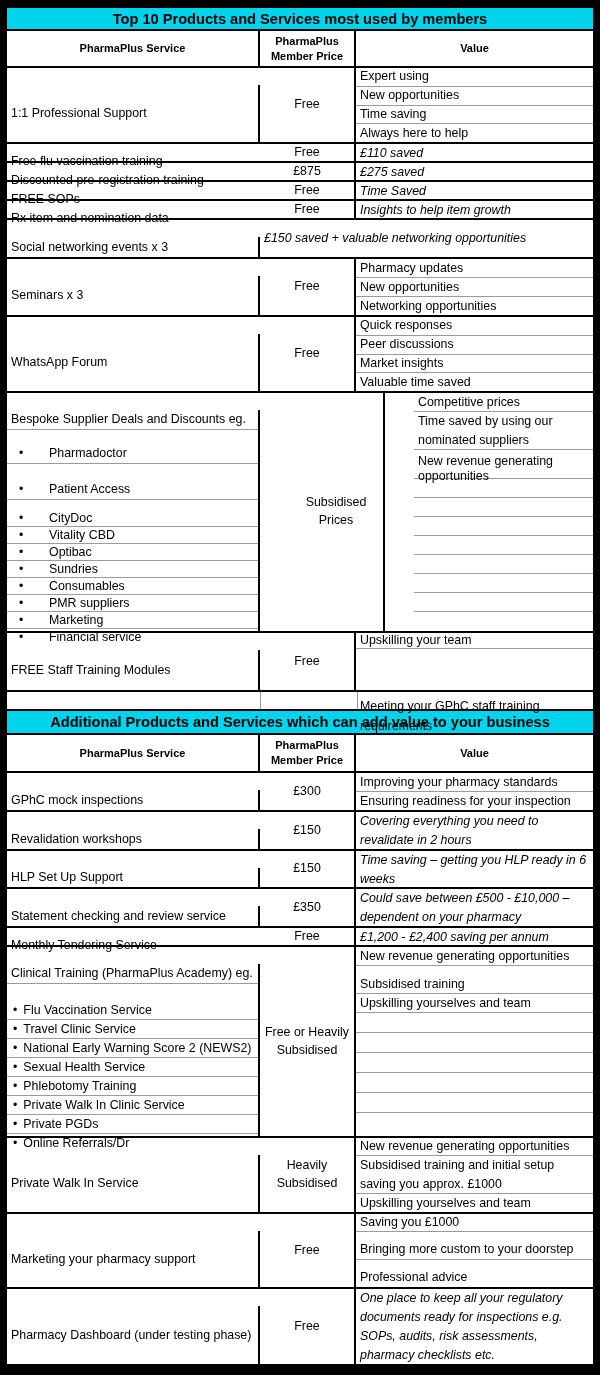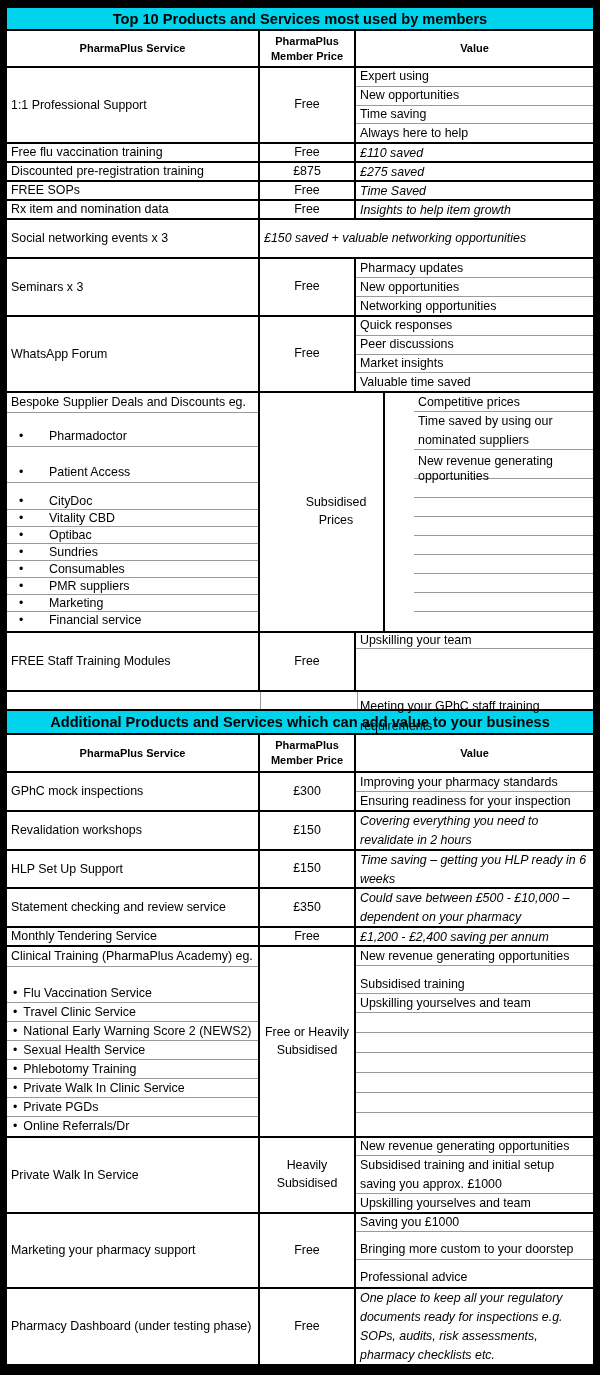--- a/index.html
+++ b/index.html
@@ -13,21 +13,21 @@
     display:flex;align-items:center;justify-content:center;
     font-weight:bold;font-size:14.6px;
   }
   .hdr{display:flex;border-bottom:2px solid #000;box-sizing:border-box;font-weight:bold;font-size:11px;background:#fff;}
   .hcell{display:flex;align-items:center;justify-content:center;text-align:center;box-sizing:border-box;line-height:1.35;}
   .c1{width:253px;border-right:2px solid #000;}
   .c2{width:96px;border-right:2px solid #000;}
   .c3{flex:1;}
   .row{display:flex;border-bottom:2px solid #000;box-sizing:border-box;font-size:12.4px;background:#fff;}
   .svc{width:253px;border-right:2px solid #000;display:flex;align-items:center;
-       padding:0 4px;box-sizing:border-box;line-height:1.3;}
+       padding:0 4px;box-sizing:border-box;line-height:1.3;margin-top:17px;}
   .svc.stack{display:block;padding:0;}
   .price{width:96px;border-right:2px solid #000;display:flex;align-items:center;justify-content:center;
          text-align:center;box-sizing:border-box;line-height:1.45;padding:0 2px;}
   .val{flex:1;display:flex;flex-direction:column;box-sizing:border-box;}
   .sub{display:flex;align-items:center;padding:0 4px;box-sizing:border-box;
        border-bottom:1px solid #9a9a9a;line-height:1.2;}
   .sub.grow{flex:1;}
   .sub.nol{border-bottom:none;}
   .sub.bot{align-items:flex-end;padding-bottom:2px;}
   .wrapcell{flex:1;display:flex;align-items:center;padding:0 4px;box-sizing:border-box;line-height:19px;font-style:italic;}

